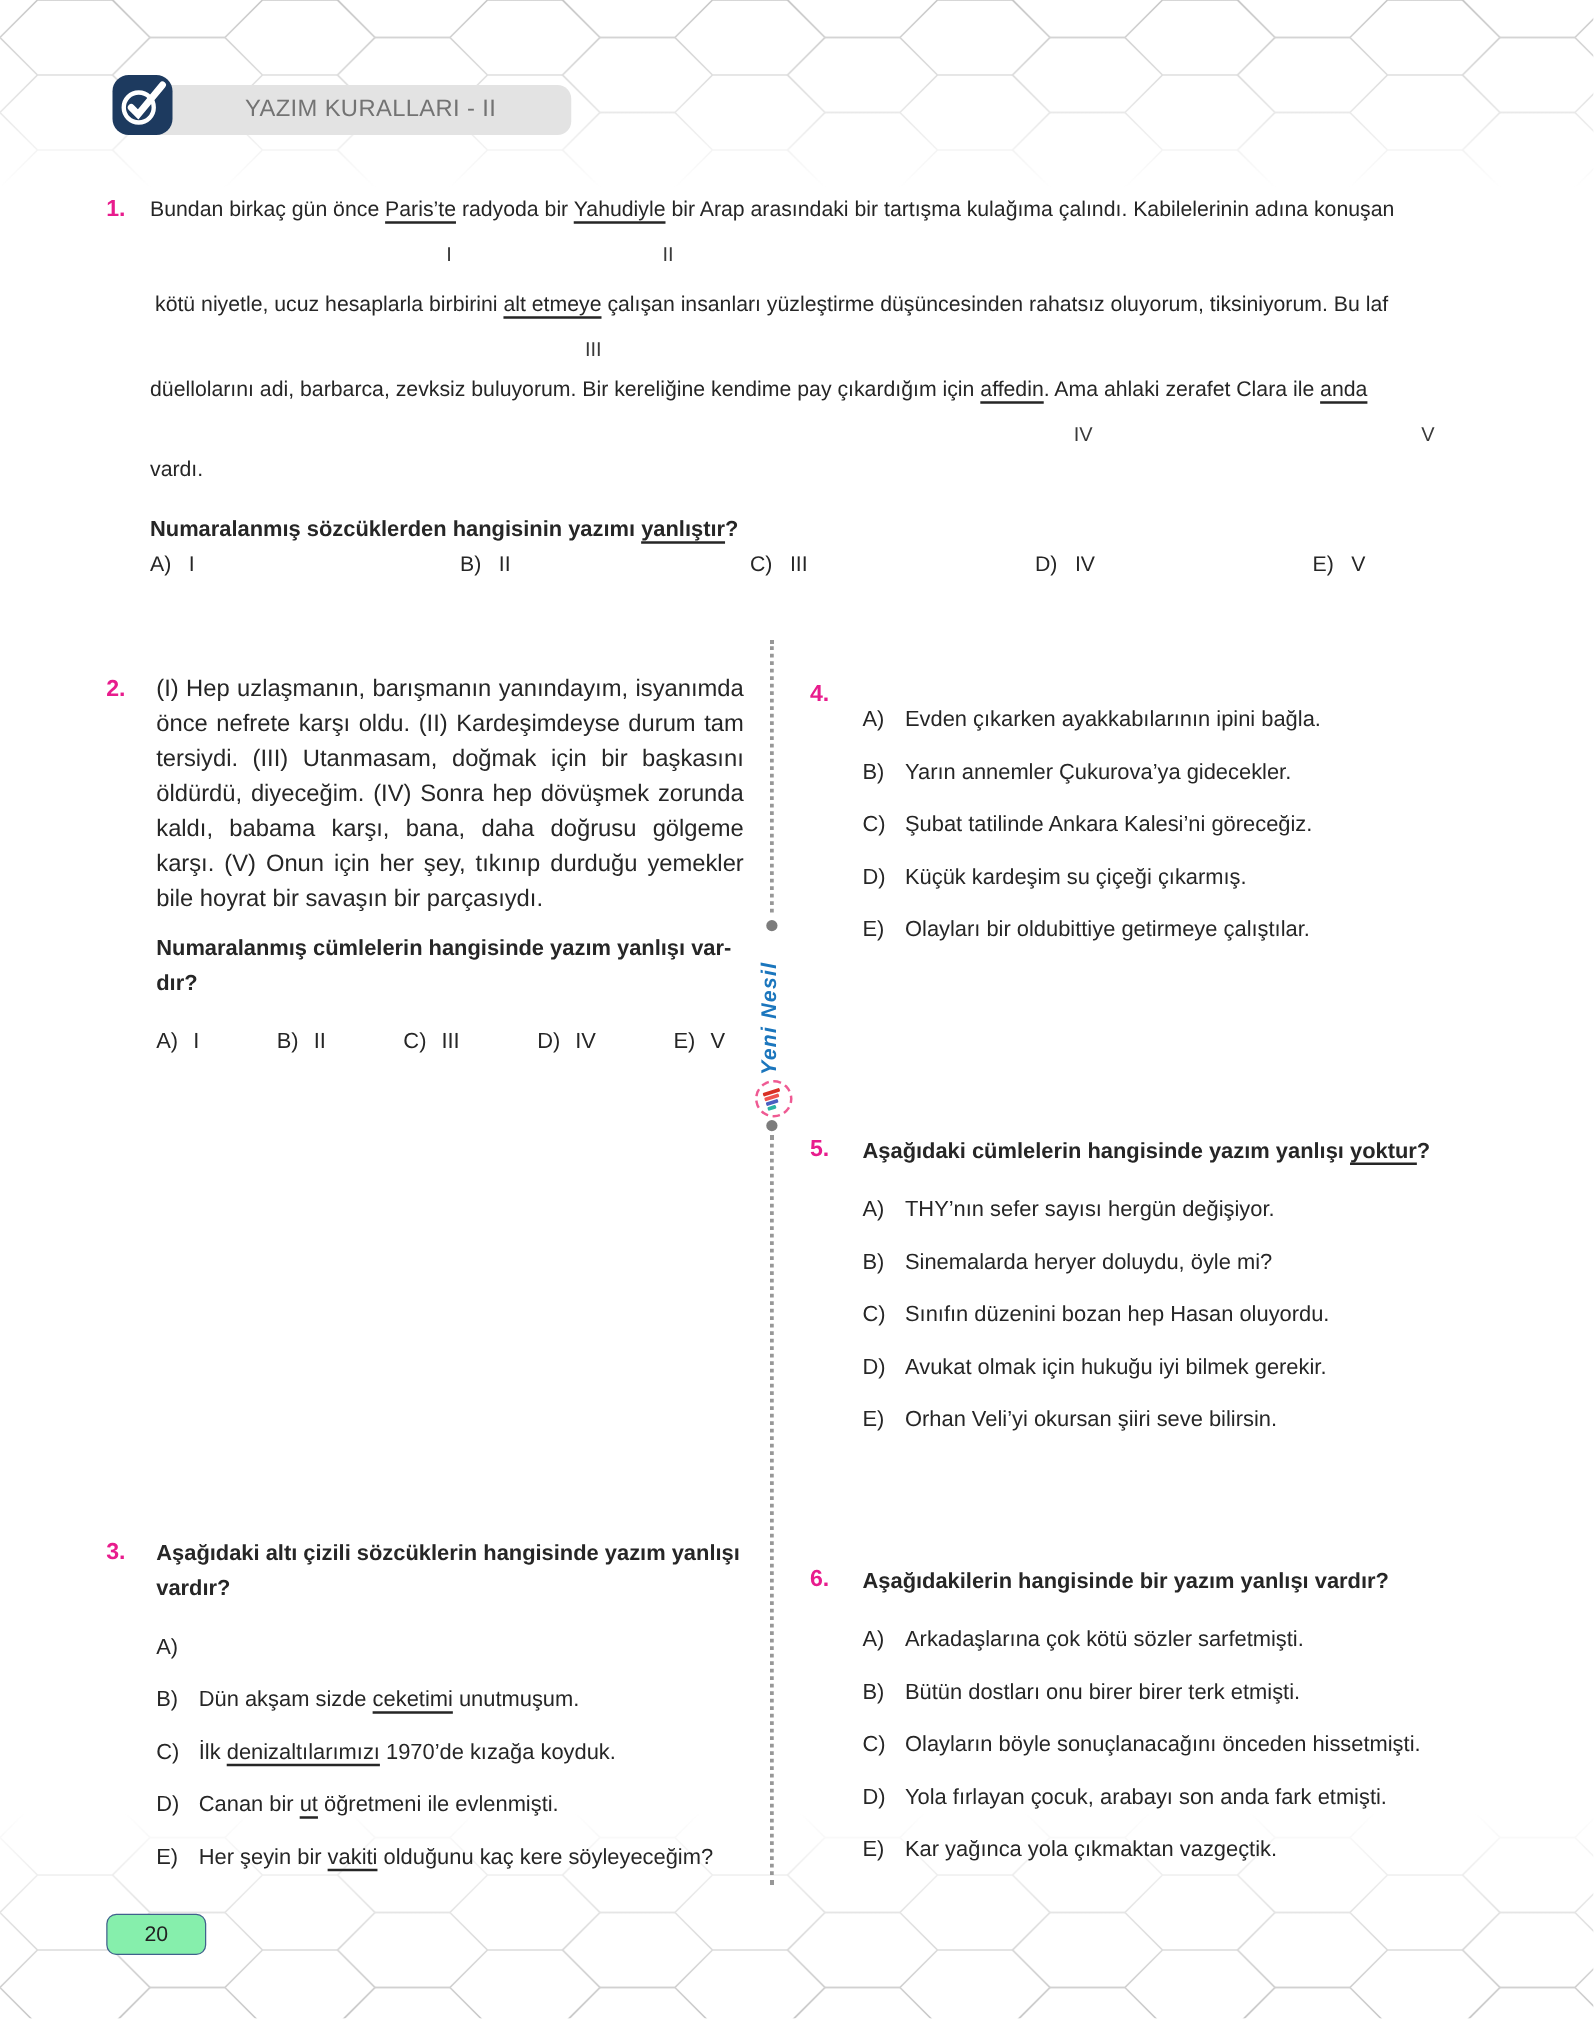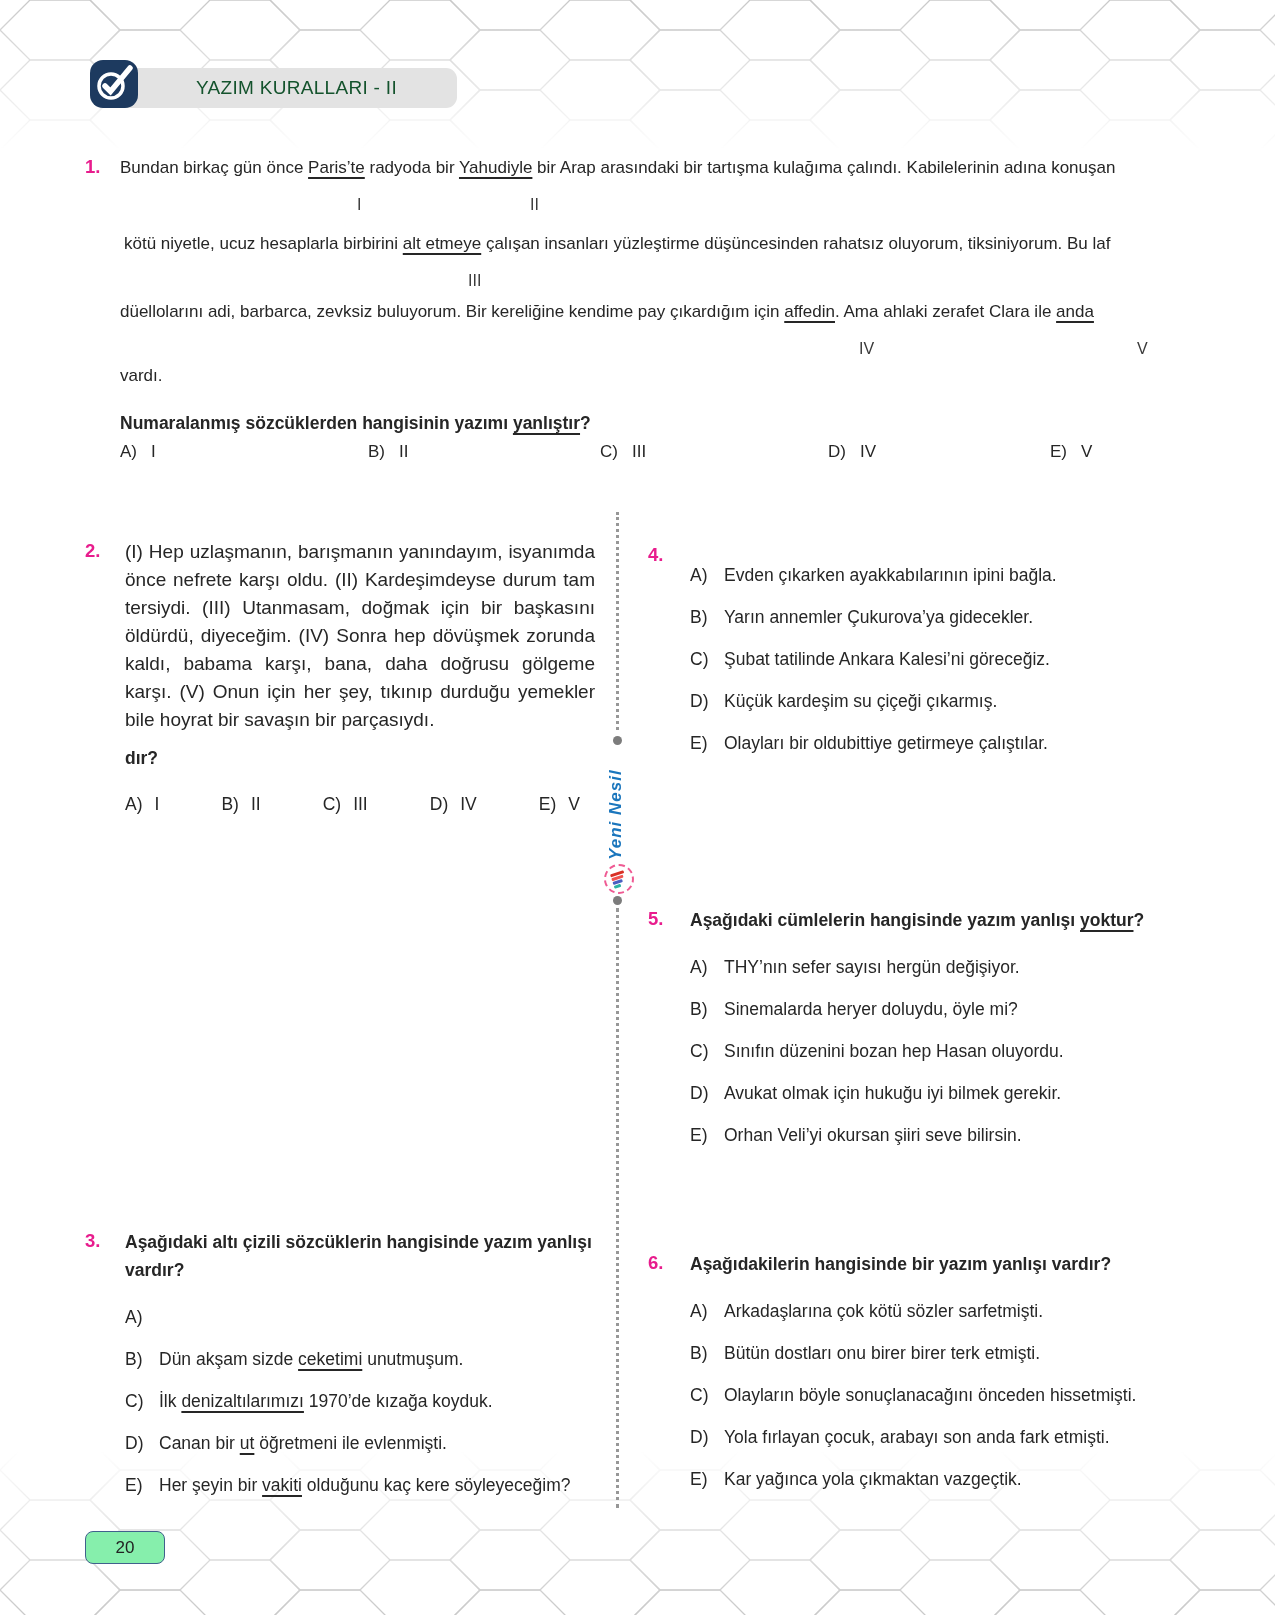--- a/index.html
+++ b/index.html
@@ -5,21 +5,21 @@
   html,body{margin:0;padding:0;background:#ffffff;}
   .page{position:relative;width:1275px;height:1615px;overflow:hidden;background:#fff;
         font-family:"Liberation Sans","DejaVu Sans",sans-serif;color:#262626;}
   .bg-svg{position:absolute;left:0;top:0;z-index:0;}
   .content{position:absolute;left:0;top:0;width:100%;height:100%;z-index:1;}
 
   
   .header-bar{position:absolute;left:113px;top:68px;width:344px;height:40px;background:#e3e3e3;border-radius:11px;}
   .brand-icon{position:absolute;left:90px;top:60px;width:48px;height:48px;background:#1d3a5f;border-radius:13px;
               display:flex;align-items:center;justify-content:center;}
-  .header-title{position:absolute;left:196px;top:77px;font-size:19px;color:#14532d;letter-spacing:.3px;}
+  .header-title{position:absolute;left:196px;top:77px;font-size:19px;color:#737373;letter-spacing:.3px;}
 
   
   .qnum{color:#e81c8d;font-weight:bold;font-size:18.5px;}
   .u{text-decoration:underline;text-underline-offset:4px;text-decoration-thickness:1.5px;}
   .stem{font-weight:bold;font-size:17.5px;line-height:28px;}
   .col-q{position:absolute;}
   .col-q .qnum{position:absolute;left:0;top:2px;}
   .q-body{margin-left:40px;}
   .right .q-body{margin-left:42px;}
   .passage{text-align:justify;font-size:19px;line-height:28px;width:470px;}
@@ -124,20 +124,21 @@
       <div class="q1-opt" style="left:515px;top:290px"><span class="letter">C)</span><span>III</span></div>
       <div class="q1-opt" style="left:743px;top:290px"><span class="letter">D)</span><span>IV</span></div>
       <div class="q1-opt" style="left:965px;top:290px"><span class="letter">E)</span><span>V</span></div>
     </div>
 
     <div class="col-q" style="left:85px;top:538px;width:512px">
       <span class="qnum">2.</span>
       <div class="q-body">
         <div class="passage">(I) Hep uzlaşmanın, barışmanın yanındayım, isyanımda önce nefrete karşı oldu. (II) Kardeşimdeyse durum tam tersiydi. (III) Utanmasam, doğmak için bir başkasını öldürdü, diyeceğim. (IV) Sonra hep dövüşmek zorunda kaldı, babama karşı, bana, daha doğrusu gölgeme karşı. (V) Onun için her şey, tıkınıp durduğu yemekler bile hoyrat bir savaşın bir parçasıydı.</div>
         <div class="stem" style="margin-top:10px">
+          <div>Numaralanmış cümlelerin hangisinde yazım yanlışı var-</div>
           <div>dır?</div>
         </div>
         <div class="opts-inline">
           <span class="io"><span class="letter">A)</span><span>I</span></span>
           <span class="io"><span class="letter">B)</span><span>II</span></span>
           <span class="io"><span class="letter">C)</span><span>III</span></span>
           <span class="io"><span class="letter">D)</span><span>IV</span></span>
           <span class="io"><span class="letter">E)</span><span>V</span></span>
         </div>
       </div>

